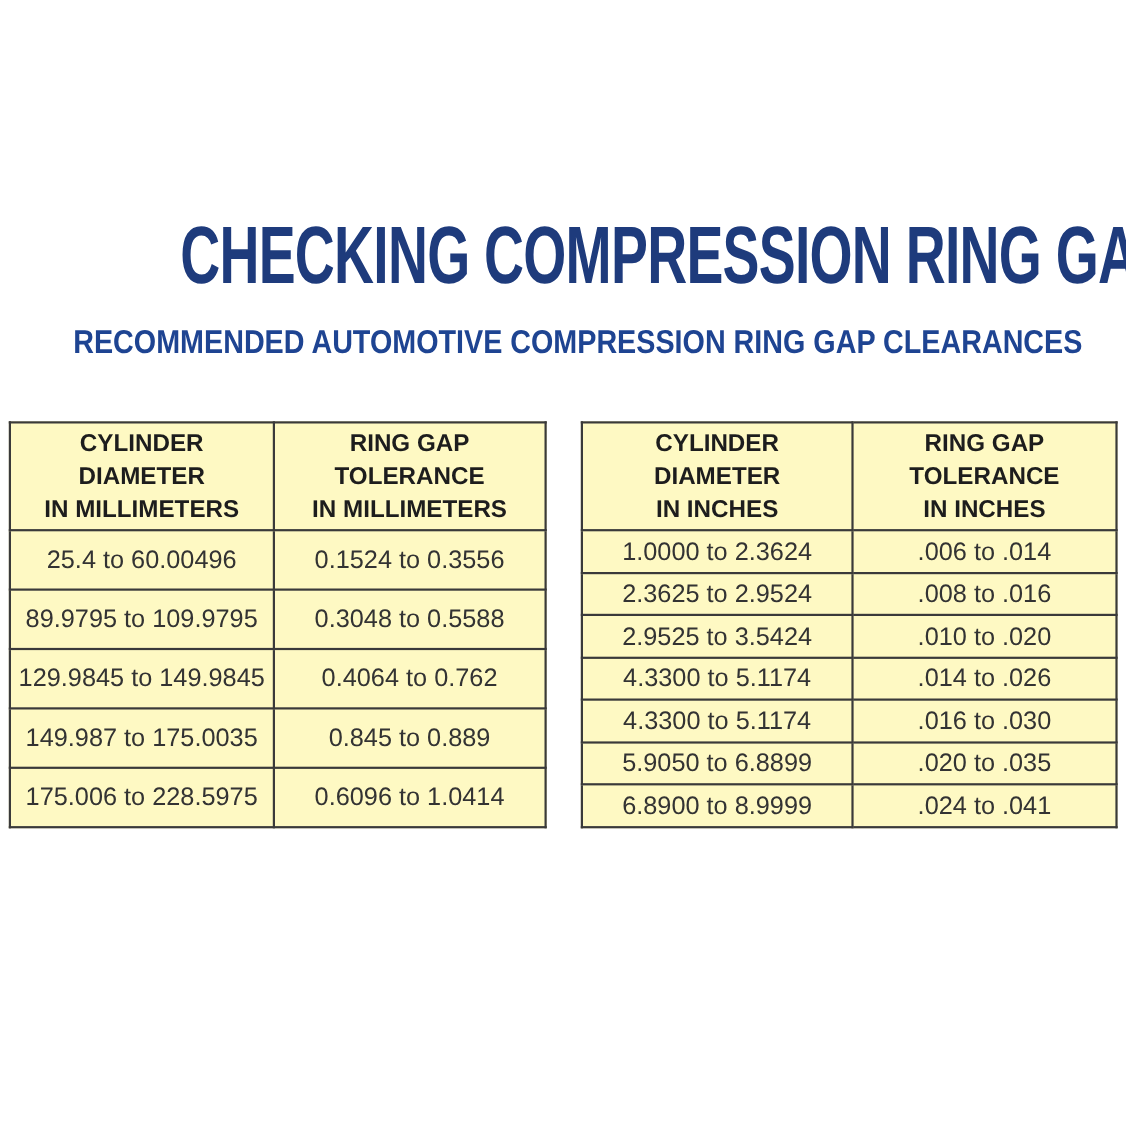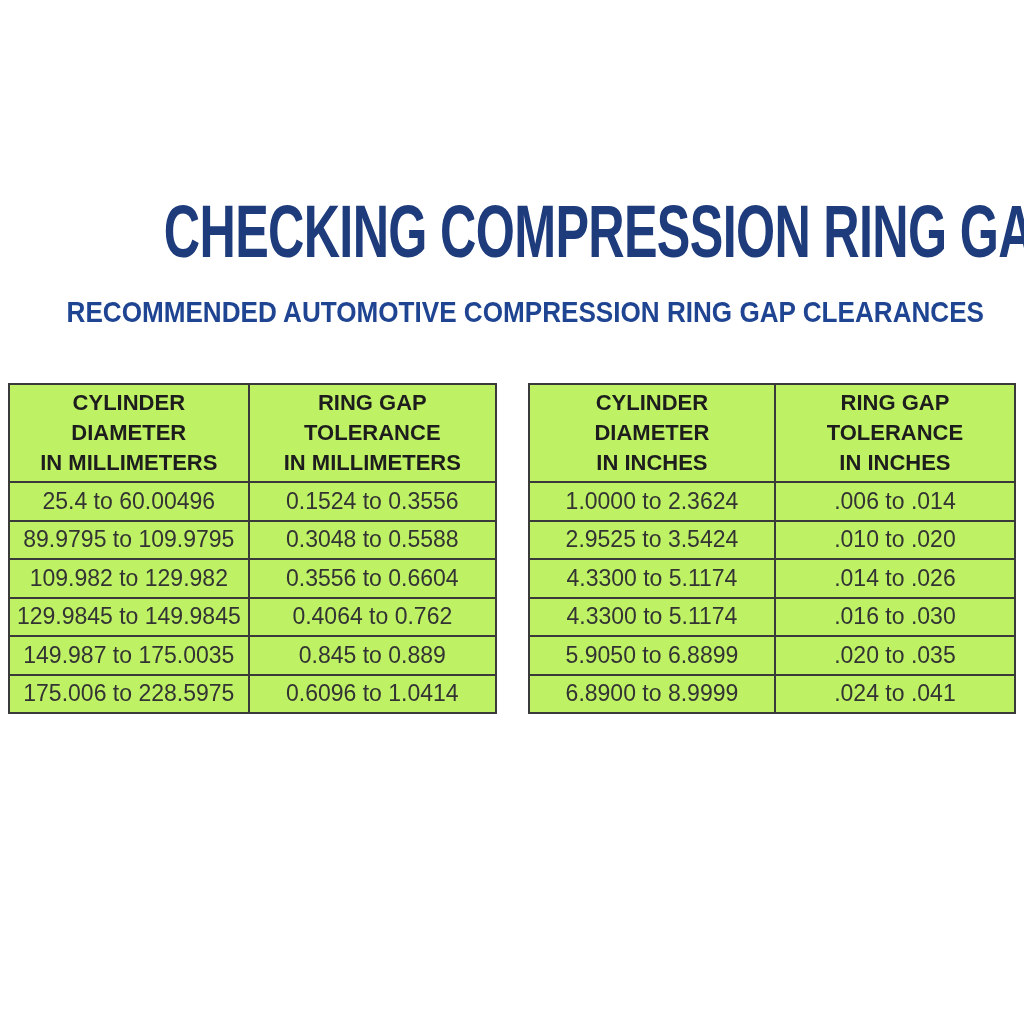--- a/index.html
+++ b/index.html
@@ -50,21 +50,21 @@
     position: absolute;
     top: 383px;
     left: 8px;
     width: 1008px;
     display: flex;
     gap: 31px;
   }
   table.spec-table {
     border-collapse: collapse;
     table-layout: fixed;
-    background: #bef264;
+    background: #fef9c3;
   }
   table.spec-table th,
   table.spec-table td {
     border: 2px solid var(--border-color, #3a3a3a);
     text-align: center;
     vertical-align: middle;
     padding: 0;
   }
   table.spec-table th {
     height: 96px;
@@ -112,24 +112,20 @@
         <tbody>
           <tr>
             <td class="col-0">25.4 to 60.00496</td>
             <td class="col-1">0.1524 to 0.3556</td>
           </tr>
           <tr>
             <td class="col-0">89.9795 to 109.9795</td>
             <td class="col-1">0.3048 to 0.5588</td>
           </tr>
           <tr>
-            <td class="col-0">109.982 to 129.982</td>
-            <td class="col-1">0.3556 to 0.6604</td>
-          </tr>
-          <tr>
             <td class="col-0">129.9845 to 149.9845</td>
             <td class="col-1">0.4064 to 0.762</td>
           </tr>
           <tr>
             <td class="col-0">149.987 to 175.0035</td>
             <td class="col-1">0.845 to 0.889</td>
           </tr>
           <tr>
             <td class="col-0">175.006 to 228.5975</td>
             <td class="col-1">0.6096 to 1.0414</td>
@@ -150,20 +146,24 @@
               <div>IN INCHES</div>
             </th>
           </tr>
         </thead>
         <tbody>
           <tr>
             <td class="col-0">1.0000 to 2.3624</td>
             <td class="col-1">.006 to .014</td>
           </tr>
           <tr>
+            <td class="col-0">2.3625 to 2.9524</td>
+            <td class="col-1">.008 to .016</td>
+          </tr>
+          <tr>
             <td class="col-0">2.9525 to 3.5424</td>
             <td class="col-1">.010 to .020</td>
           </tr>
           <tr>
             <td class="col-0">4.3300 to 5.1174</td>
             <td class="col-1">.014 to .026</td>
           </tr>
           <tr>
             <td class="col-0">4.3300 to 5.1174</td>
             <td class="col-1">.016 to .030</td>

